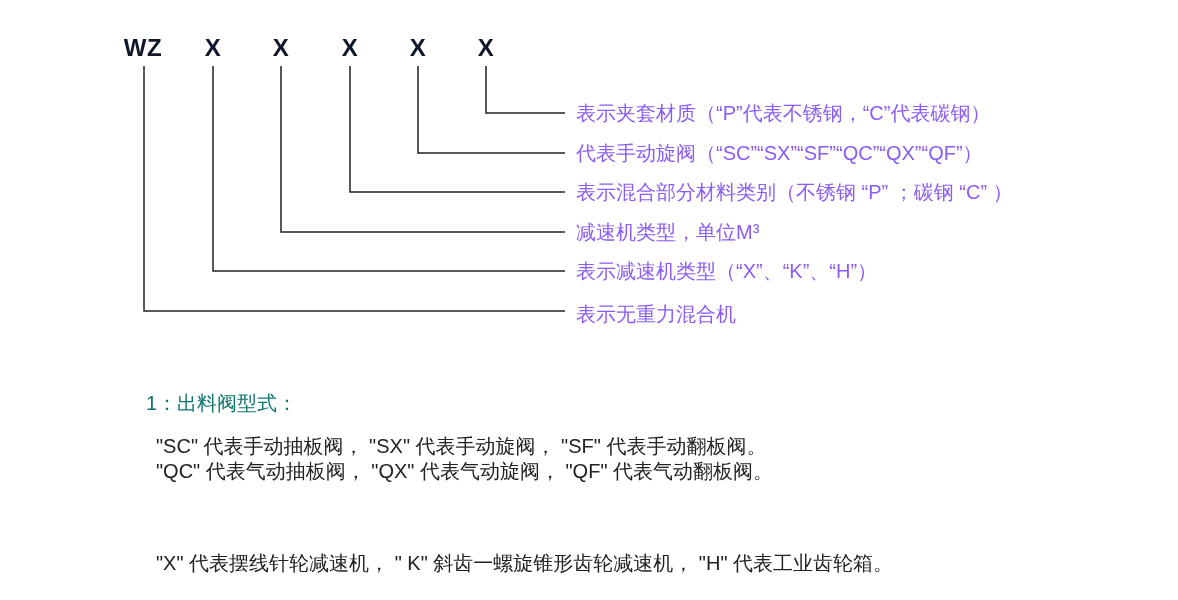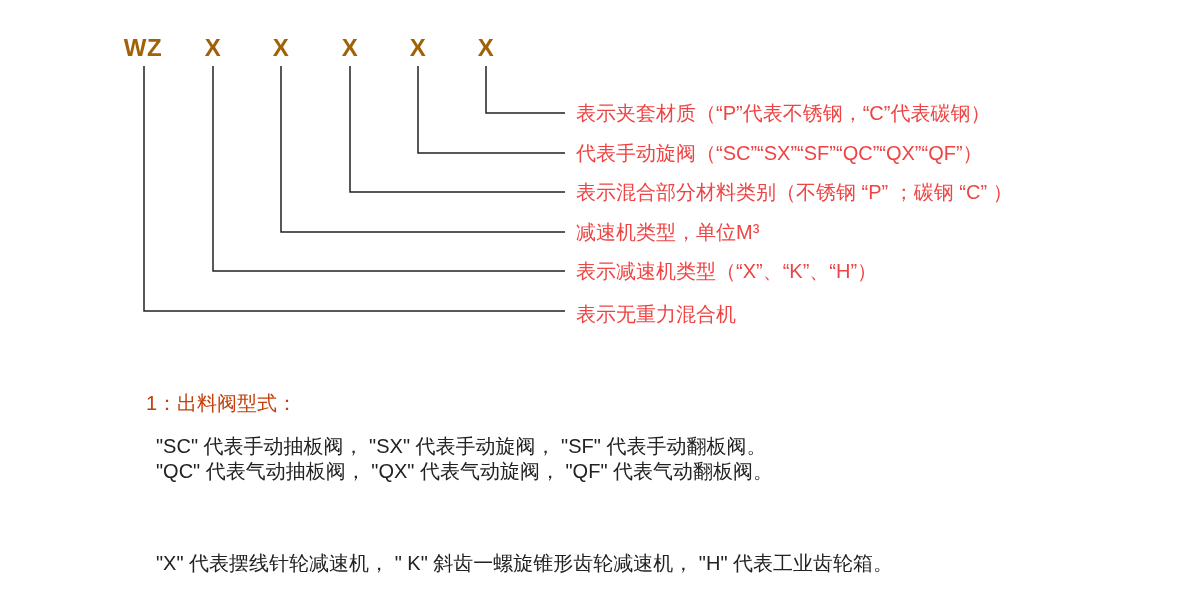--- a/index.html
+++ b/index.html
@@ -15,21 +15,21 @@
     color: #222222;
   }
 
   
   .code-letter {
     position: absolute;
     top: 34px;
     transform: translateX(-50%);
     font-size: 24px;
     font-weight: 700;
-    color: #a16207;
+    color: #0f172a;
     letter-spacing: 0.5px;
     white-space: nowrap;
   }
 
   
   .connectors {
     position: absolute;
     left: 0; top: 0;
     width: 1178px;
     height: 600px;
@@ -41,30 +41,30 @@
     stroke-width: 1.5;
   }
 
   
   .field-label {
     position: absolute;
     left: 576px;
     height: 24px;
     line-height: 24px;
     font-size: 20px;
-    color: #ef4444;
+    color: #8b5cf6;
     white-space: nowrap;
   }
 
   
   .note-title {
     position: absolute;
     left: 146px;
     font-size: 20px;
-    color: #c2410c;
+    color: #0f766e;
     white-space: nowrap;
   }
   .note-line {
     position: absolute;
     left: 156px;
     font-size: 20px;
     color: #222222;
     white-space: nowrap;
   }
 </style>

